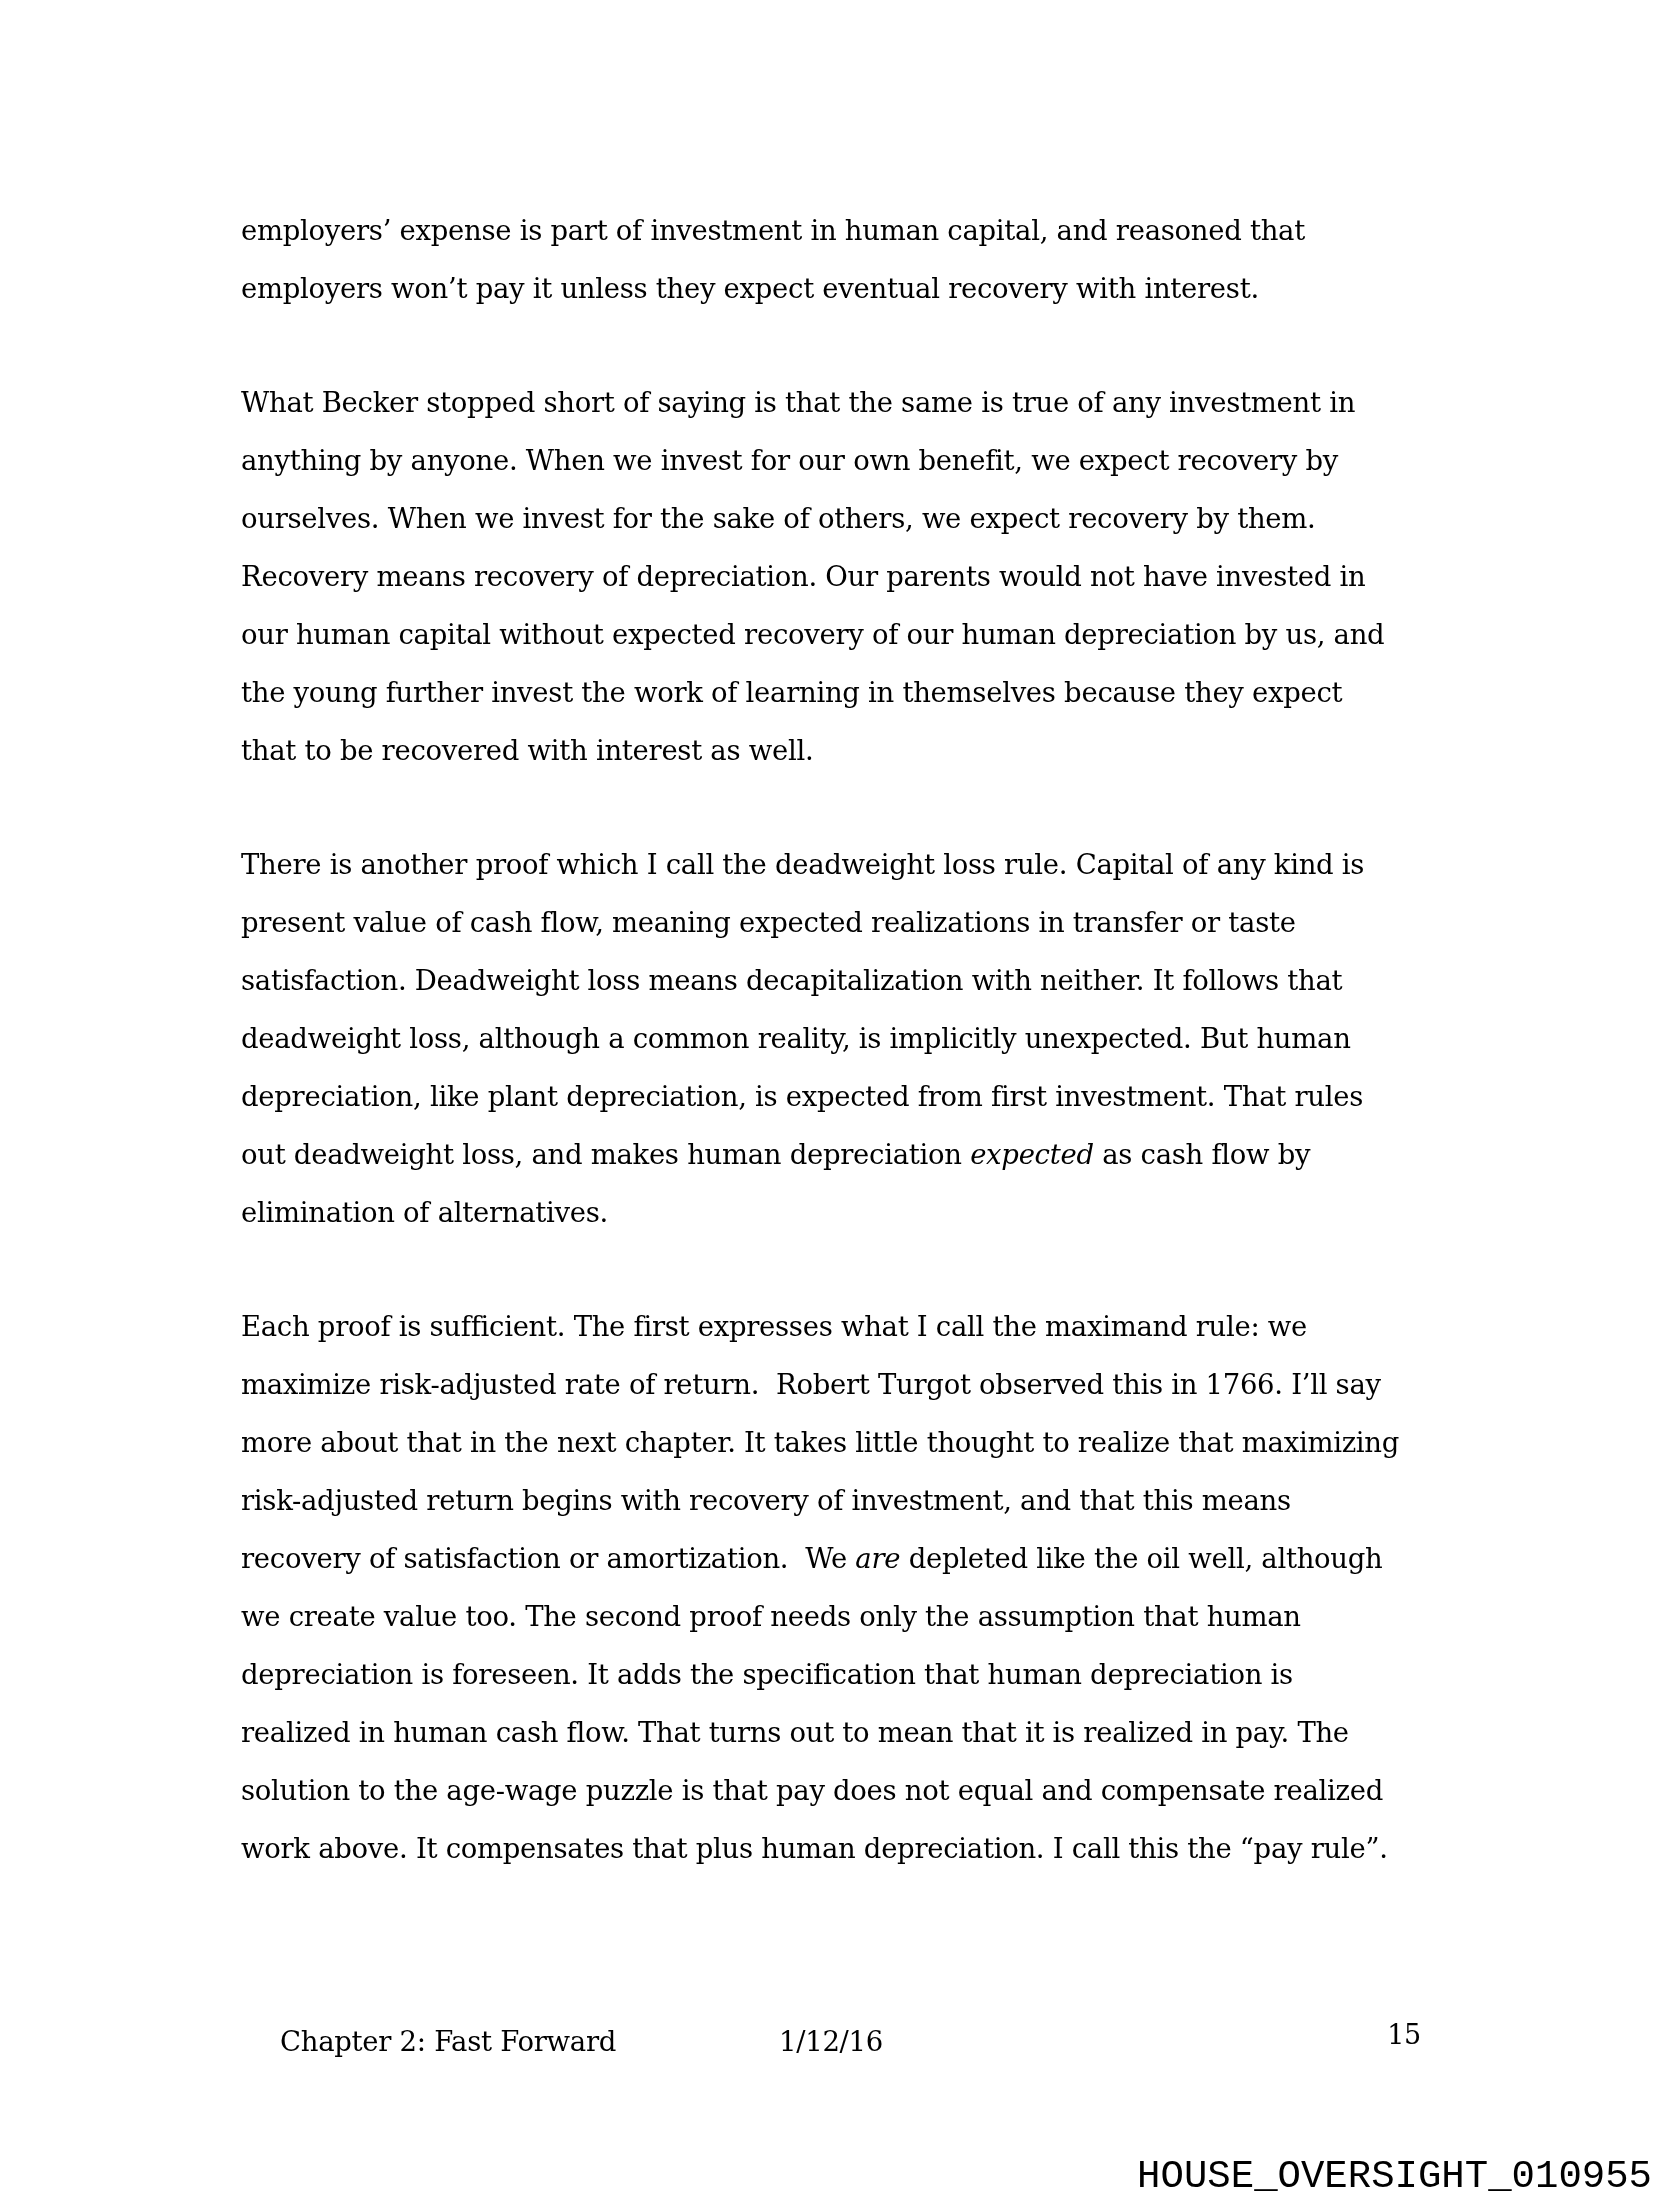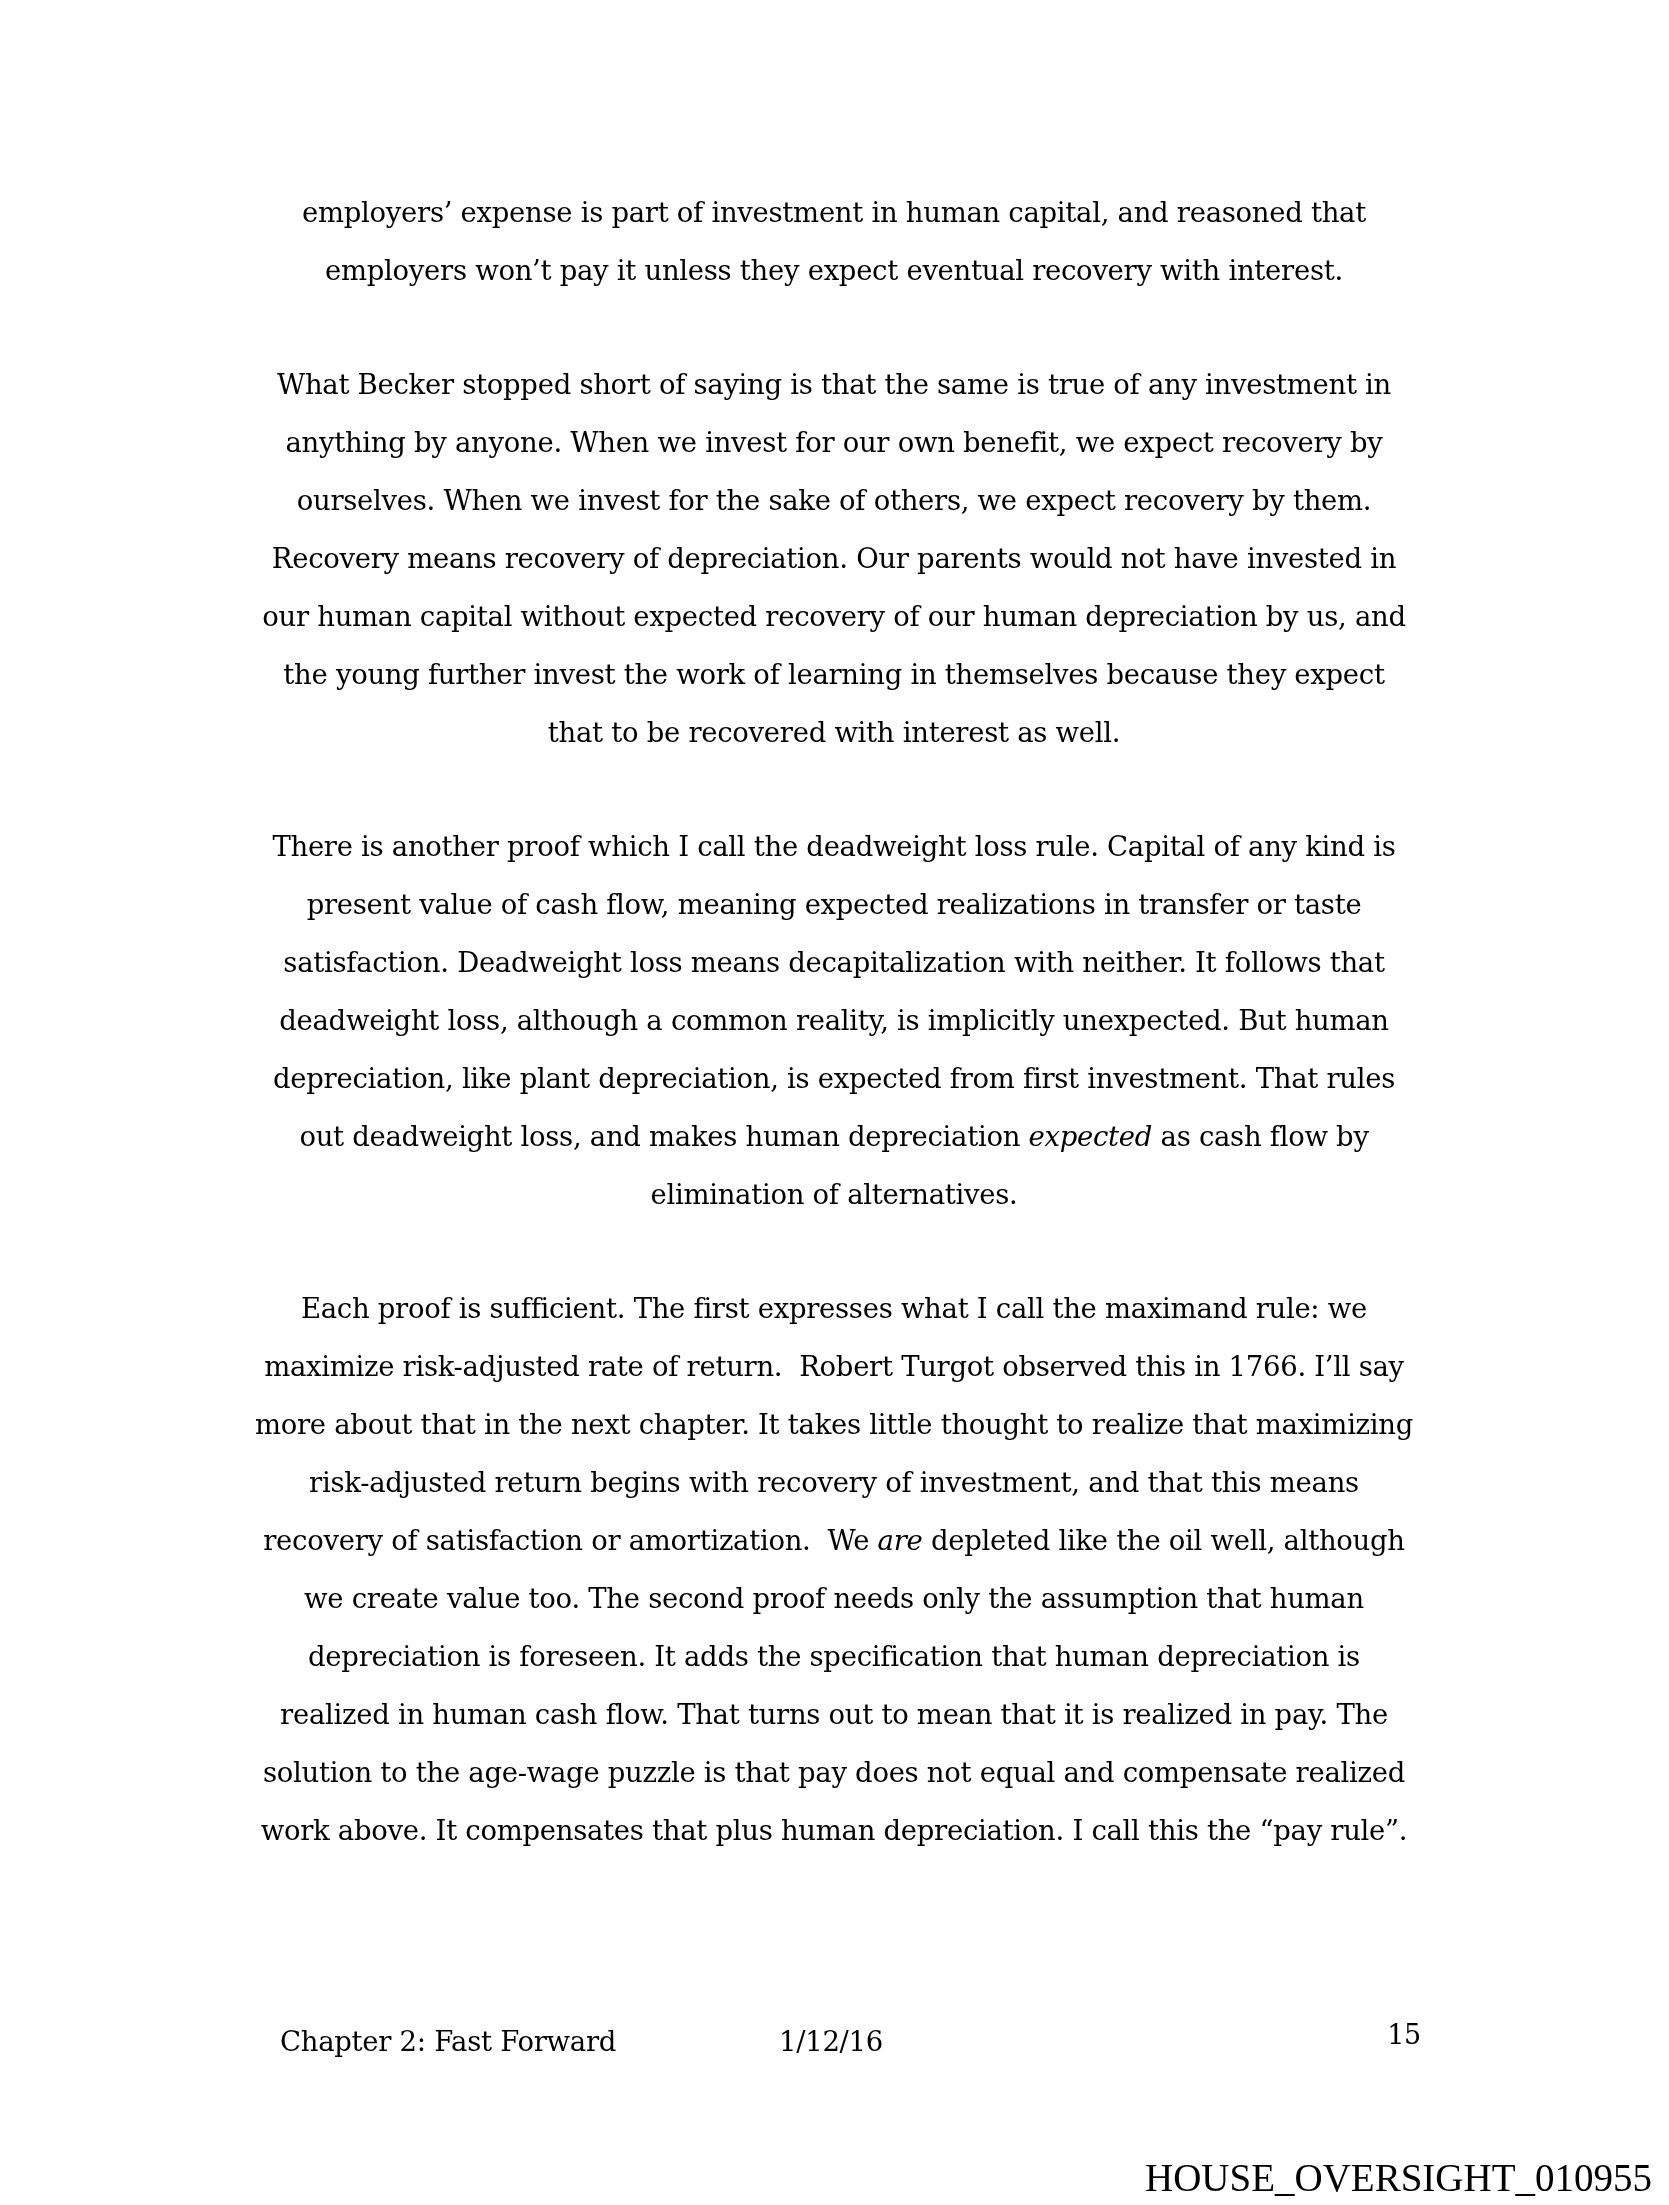--- a/index.html
+++ b/index.html
@@ -18,23 +18,22 @@
   .page {
     position: absolute;
     left: 0; top: 0;
     width: 1669px;
     height: 2205px;
     background: #ffffff;
   }
   .content {
     position: absolute;
     left: 241px;
-    top: 183px;
+    top: 201px;
     width: 1186px;
-    text-align: center;
   }
   .para {
     margin: 0 0 56px 0;
     font-size: 27.5px;
     line-height: 58px;
     letter-spacing: -0.3px;
   }
   .line {
     white-space: pre;
   }
@@ -68,21 +67,21 @@
     position: absolute;
     right: 0;
     top: -5.9px;
     font-size: 27px;
     white-space: pre;
   }
   .stamp {
     position: absolute;
     right: 17px;
     top: 2155px;
-    font-family: Liberation Serif, serif;
+    font-family: Liberation Mono, monospace;
     font-size: 39px;
     letter-spacing: 0px;
     white-space: pre;
   }
 </style>
 </head>
 <body>
 
 <div class="page">
 

